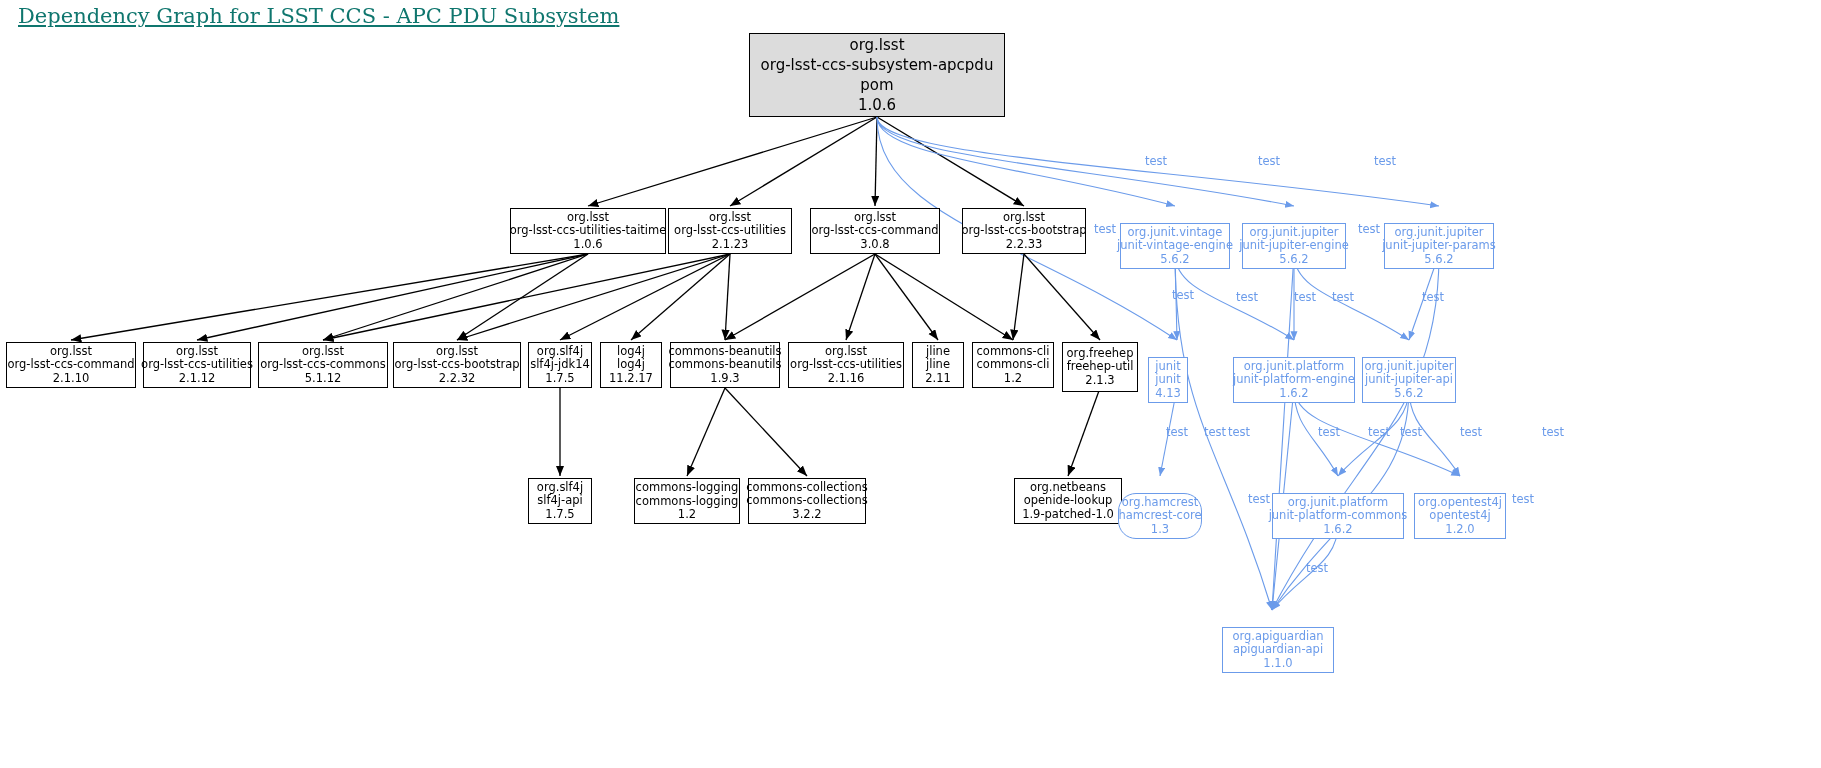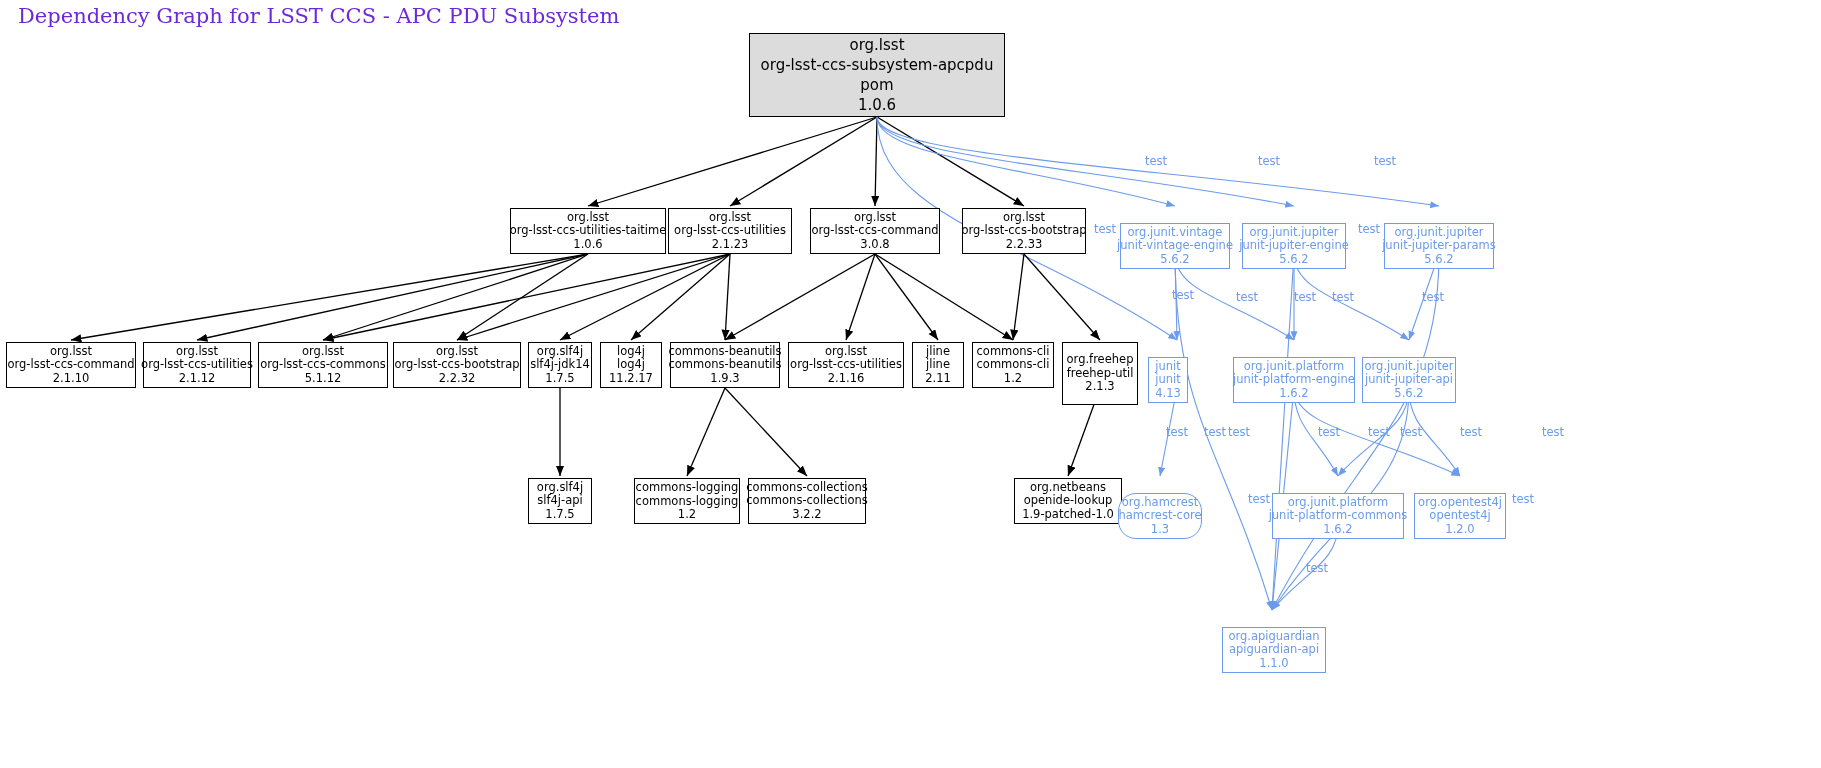--- a/index.html
+++ b/index.html
@@ -4,21 +4,21 @@
 <style>
   * { box-sizing: border-box; }
   html, body { margin:0; padding:0; }
   body {
     width:1821px; height:768px; position:relative; background:#ffffff;
     font-family:"DejaVu Sans", sans-serif; overflow:hidden;
   }
   #title {
     position:absolute; left:18px; top:4px;
     font-family:"DejaVu Serif", serif;
-    font-size:21px; color:#6d28d9; white-space:nowrap;
+    font-size:21px; color:#0f766e; white-space:nowrap;text-decoration:underline;
   }
   .node {
     position:absolute; border:1.3px solid #000; background:#ffffff;
     display:flex; flex-direction:column; align-items:center;
     justify-content:center; text-align:center;
     font-size:11.5px; line-height:13.5px; color:#000; padding:2px 5px;
     white-space:nowrap;
   }
   .node.root { background:#dcdcdc; font-size:15px; line-height:20px; border-width:1.6px; }
   .node.test { border-color:#6b9bea; color:#6b9bea;margin-top:15px; }
@@ -174,21 +174,21 @@
     <div class="node" style="left: 912px; top: 342px; width: 52px; height: 46px;">
       <div>jline</div>
       <div>jline</div>
       <div>2.11</div>
     </div>
     <div class="node" style="left: 972px; top: 342px; width: 82px; height: 46px;">
       <div>commons-cli</div>
       <div>commons-cli</div>
       <div>1.2</div>
     </div>
-    <div class="node" style="left: 1062px; top: 342px; width: 76px; height: 63px;">
+    <div class="node" style="left: 1062px; top: 342px; width: 76px; height: 50px;">
       <div>org.freehep</div>
       <div>freehep-util</div>
       <div>2.1.3</div>
     </div>
     <div class="node test" style="left: 1148px; top: 342px; width: 40px; height: 46px;">
       <div>junit</div>
       <div>junit</div>
       <div>4.13</div>
     </div>
     <div class="node test" style="left: 1233px; top: 342px; width: 122px; height: 46px;">
@@ -229,21 +229,21 @@
     <div class="node test" style="left: 1272px; top: 478px; width: 132px; height: 46px;">
       <div>org.junit.platform</div>
       <div>junit-platform-commons</div>
       <div>1.6.2</div>
     </div>
     <div class="node test" style="left: 1414px; top: 478px; width: 92px; height: 46px; text-align: center;">
       <div>org.opentest4j</div>
       <div>opentest4j</div>
       <div>1.2.0</div>
     </div>
-    <div class="node test" style="left: 1222px; top: 612px; width: 104px; height: 46px;">
+    <div class="node test" style="left: 1222px; top: 612px; width: 112px; height: 46px;">
       <div>org.apiguardian</div>
       <div>apiguardian-api</div>
       <div>1.1.0</div>
     </div>
   </div>
 <div id="label-layer">
     <div class="edge-label" style="left: 1145px; top: 154px;">test</div>
     <div class="edge-label" style="left: 1258px; top: 154px;">test</div>
     <div class="edge-label" style="left: 1374px; top: 154px;">test</div>
     <div class="edge-label" style="left: 1094px; top: 222px;">test</div>

